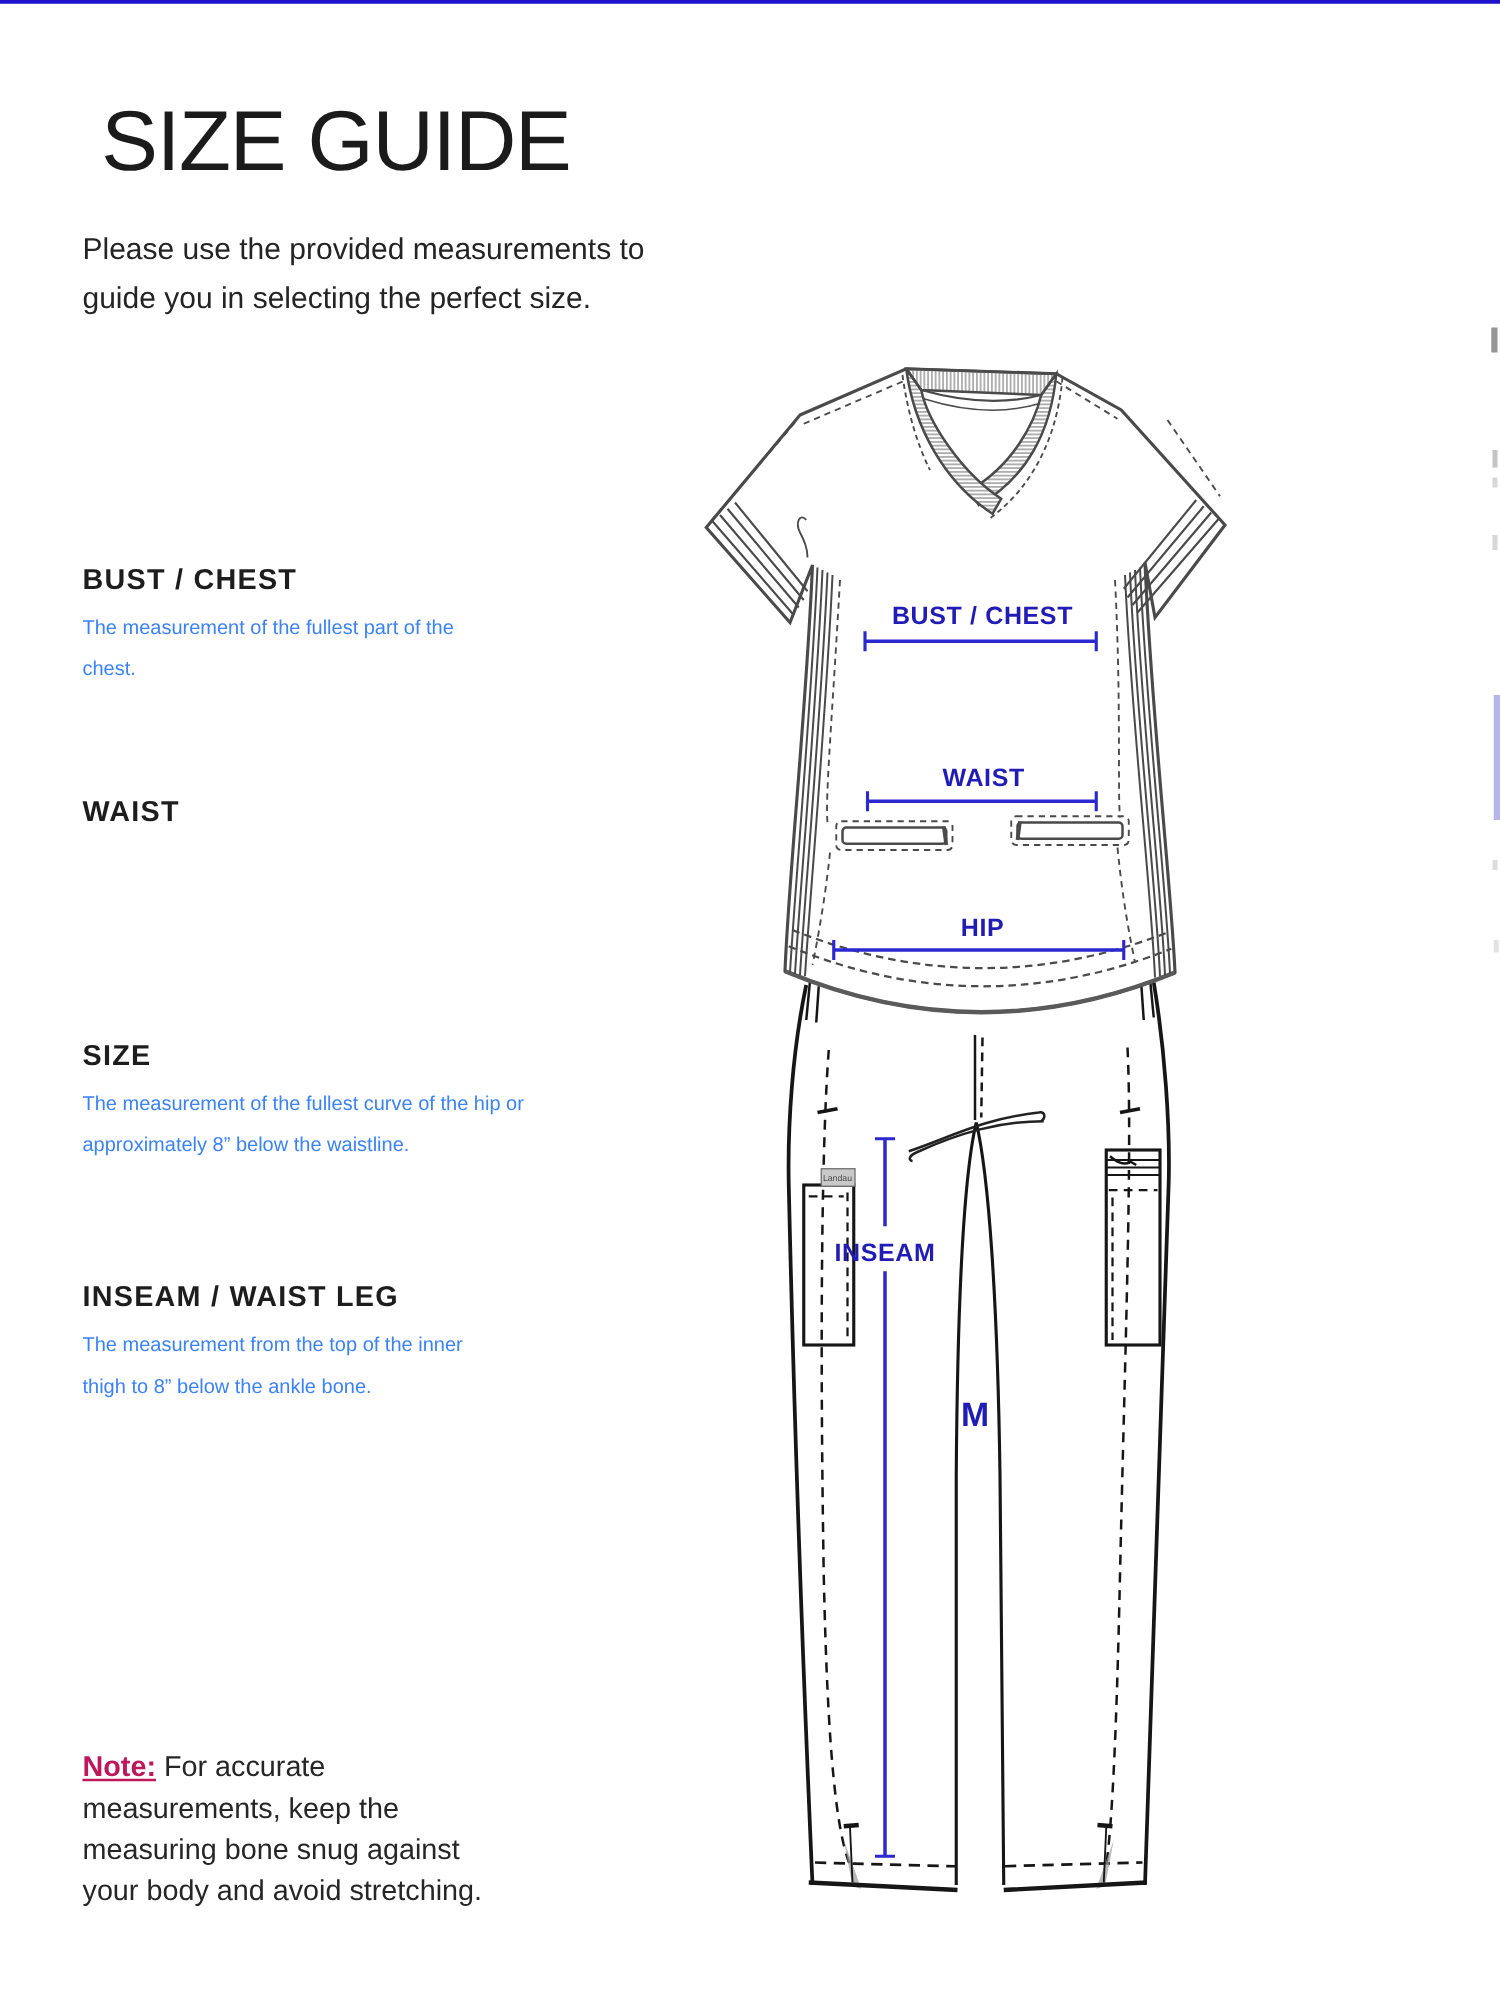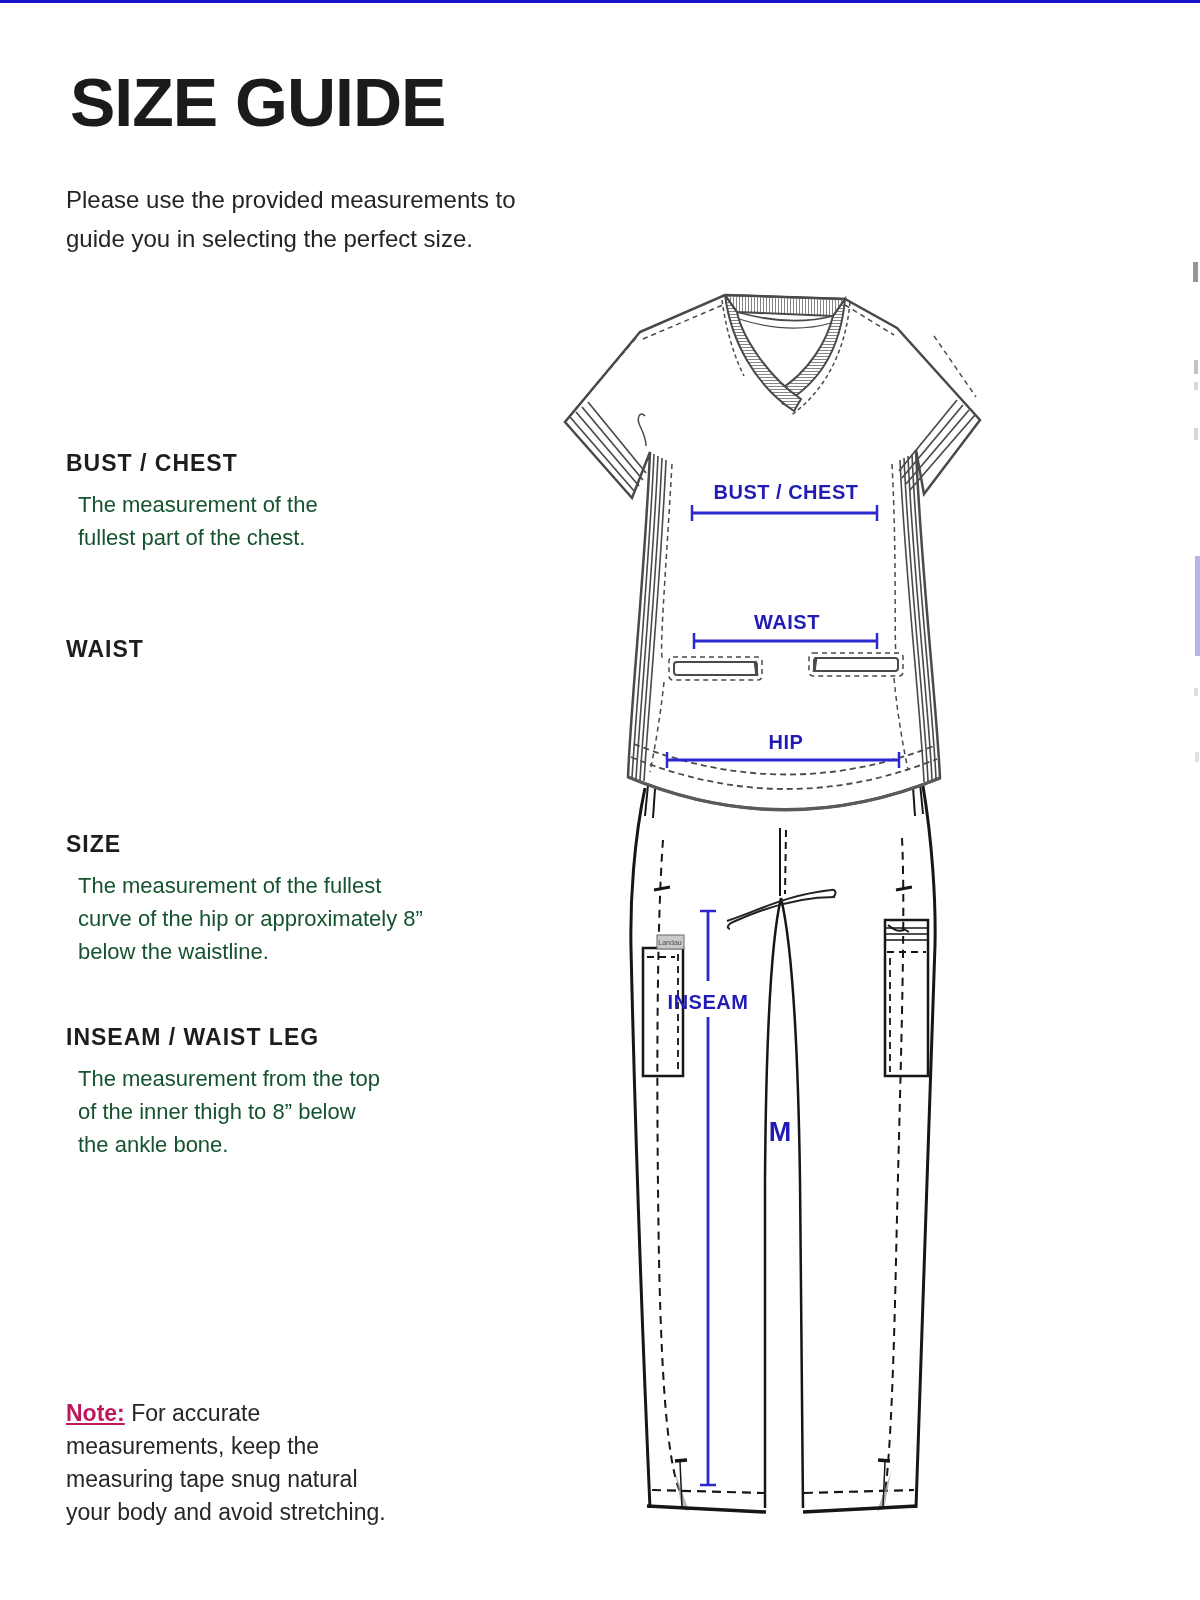--- a/index.html
+++ b/index.html
@@ -1,25 +1,25 @@
 <!DOCTYPE html>
 <html><head>
 <meta charset="utf-8">
 <style>
   html,body{margin:0;padding:0;background:#fff;}
   .page{position:relative;width:1200px;height:1600px;background:#ffffff;overflow:hidden;
         font-family:"Liberation Sans", sans-serif;color:#222;}
   .topbar{position:absolute;left:0;top:0;width:1200px;height:3px;background:#1c12cb;}
-  .title{position:absolute;left:66px;top:58px;margin:4px;font-size:68px;font-weight:700;
+  .title{position:absolute;left:66px;top:58px;margin:15px;font-size:68px;font-weight:400;
          letter-spacing:-1px;color:#1b1b1b;line-height:80px;}
   .intro{position:absolute;left:66px;top:180px;margin:0;width:450px;font-size:24px;
          line-height:39px;color:#242424;}
   .def{position:absolute;left:66px;}
   .def h2{margin:0 0 10px 0;font-size:23px;font-weight:700;letter-spacing:1px;color:#1d1d1d;line-height:26px;}
-  .def p{margin:12px;font-size:22px;line-height:33px;color:#14532d;}
+  .def p{margin:0;font-size:16px;line-height:33px;color:#3b82f6;}
   .note{position:absolute;left:66px;top:1374px;width:320px;font-size:23px;line-height:33px;color:#262626;}
   .note b{font-weight:700;color:#be185d;text-decoration:underline;}
   .w300{width:300px}.w310{width:310px}.w355{width:355px}.w305{width:305px}
   .edge{position:absolute;}
   svg text{font-family:"Liberation Sans", sans-serif;}
 </style>
 </head>
 <body>
 
 <div class="page">
@@ -42,21 +42,21 @@
   <section class="def" style="top:831px">
     <h2>SIZE</h2>
     <p class="w355">The measurement of the fullest curve of the hip or approximately 8” below the waistline.</p>
   </section>
 
   <section class="def" style="top:1024px">
     <h2>INSEAM / WAIST LEG</h2>
     <p class="w305">The measurement from the top of the inner thigh to 8” below the ankle bone.</p>
   </section>
 
-  <p class="note"><b>Note:</b><span> For accurate measurements, keep the measuring tape snug natural your body and avoid stretching.</span></p>
+  <p class="note"><b>Note:</b><span> For accurate measurements, keep the measuring bone snug against your body and avoid stretching.</span></p>
 
   <svg width="484" height="1255" viewBox="0 0 484 1255" style="position:absolute;left:528px;top:280px">
     <defs>
       <pattern id="ribV" width="3" height="3" patternUnits="userSpaceOnUse">
         <line x1="1.5" y1="0" x2="1.5" y2="3" stroke="#858585" stroke-width="1"></line>
       </pattern>
       <pattern id="ribH" width="3" height="3" patternUnits="userSpaceOnUse">
         <line x1="0" y1="1.5" x2="3" y2="1.5" stroke="#858585" stroke-width="1"></line>
       </pattern>
     </defs>

